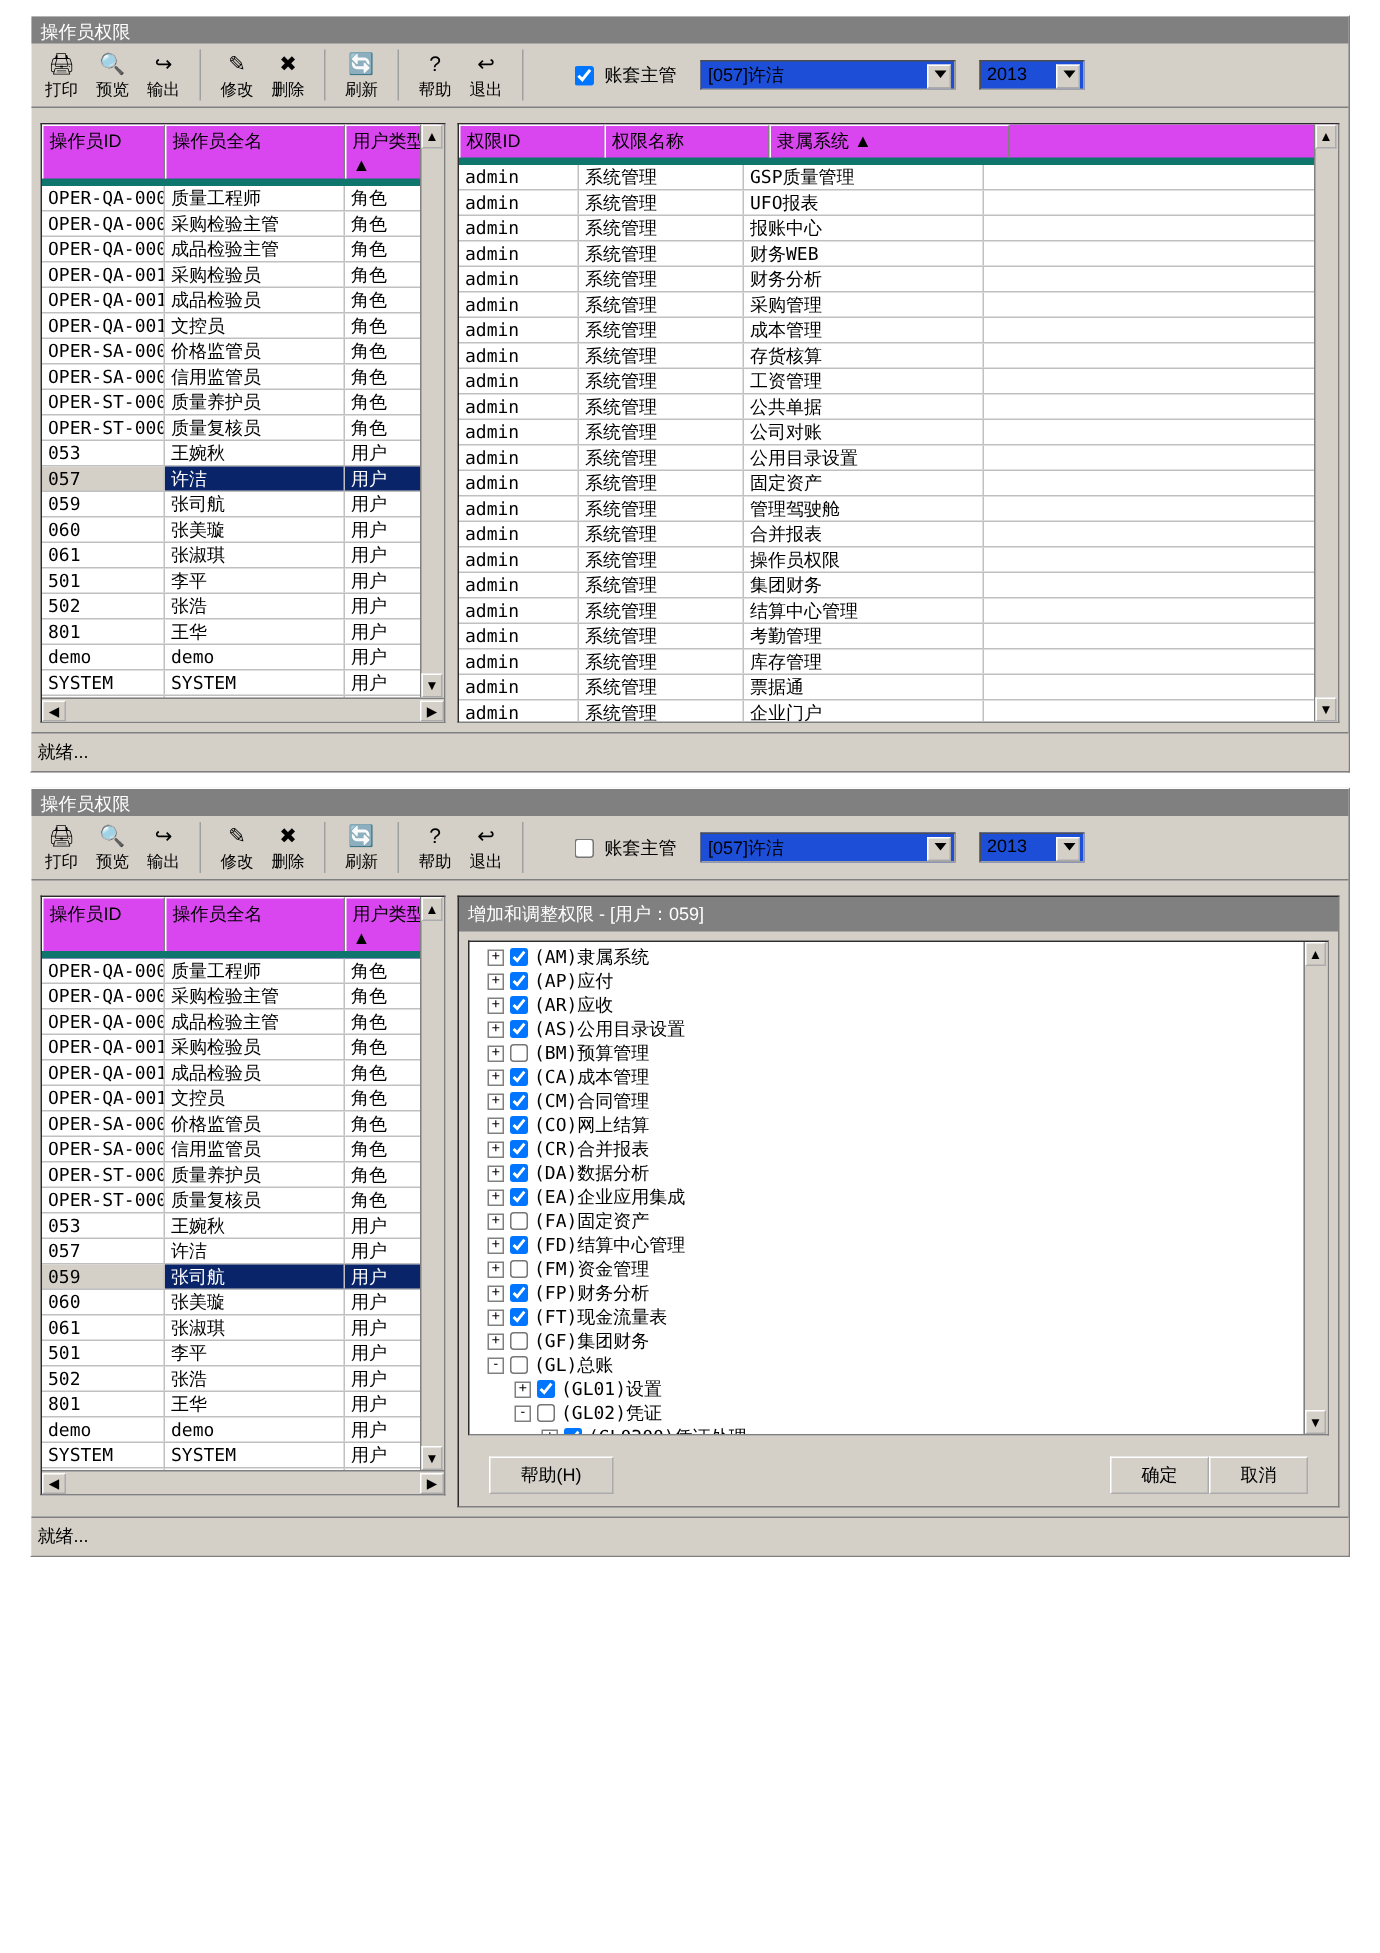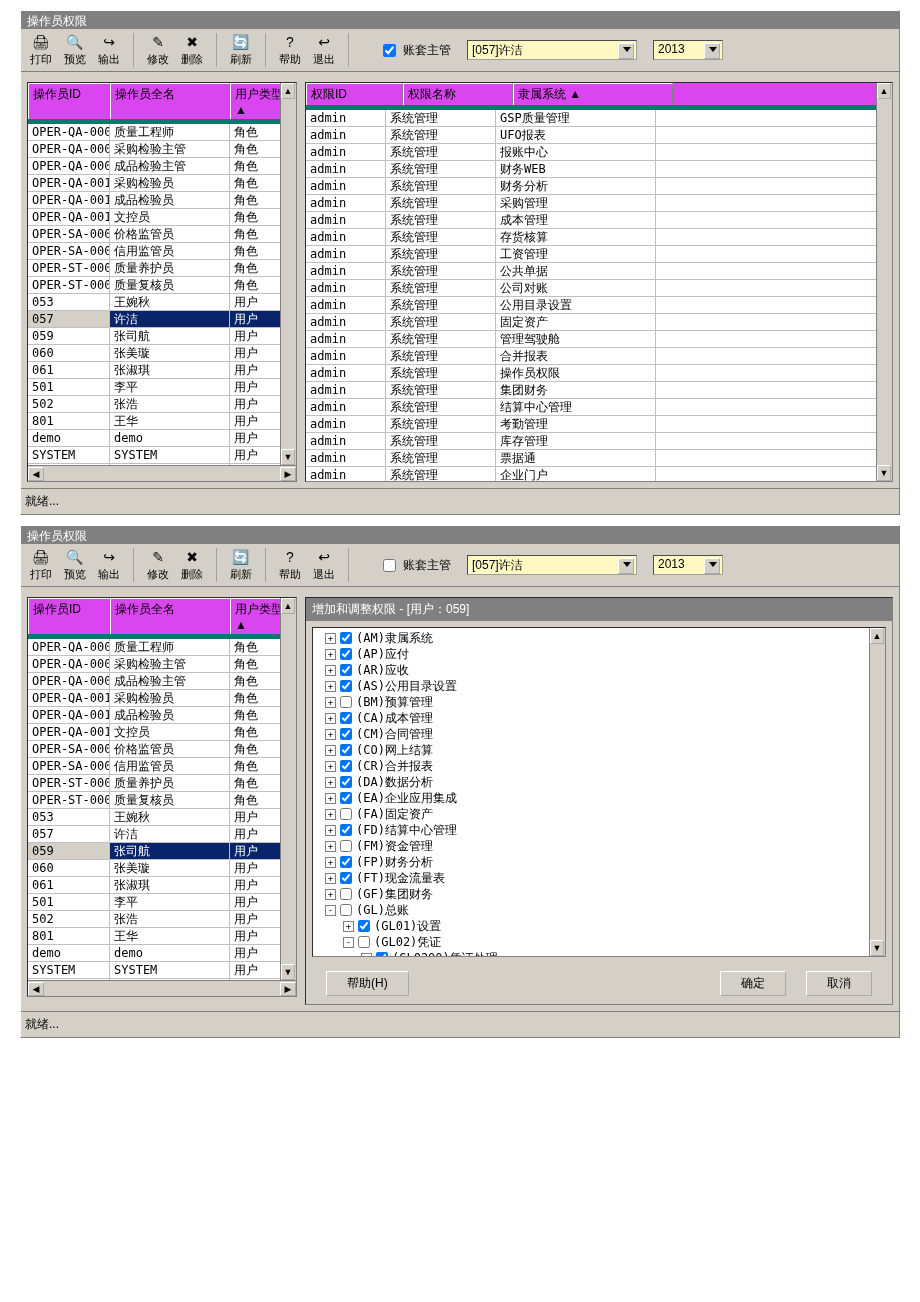--- a/index.html
+++ b/index.html
@@ -62,21 +62,21 @@
     justify-content: center;
     font-size: 14px;
   }
   .tbtn .lbl {
     font-size: 11px;
     margin-top: 1px;
   }
   .chk-wrap { display: flex; align-items: center; gap: 4px; margin-left: 20px; }
   .chk-wrap input[type=checkbox] { width: 13px; height: 13px; }
   .combo {
-    background: #fef9c3;
+    background: #1d4ed8;
     border: 1px inset #a0a0a0;
     height: 20px;
     padding: 1px 18px 1px 4px;
     position: relative;
     display: inline-block;
     min-width: 60px;
   }
   .combo::after {
     content: "";
     position: absolute;
@@ -872,21 +872,21 @@
                 <span>(GL0200)凭证处理</span>
               </div>
               <div class="tree-scroll">
                 <div class="sbtn" style="position:absolute;top:0">▲</div>
                 <div class="sbtn" style="position:absolute;bottom:0">▼</div>
               </div>
             </div>
           </div>
           <div class="dlg-buttons">
             <button class="dlg-btn">帮助(H)</button>
-            <div style="display:flex;gap:20px">
+            <div style="display:flex;">
               <button class="dlg-btn">确定</button>
               <button class="dlg-btn">取消</button>
             </div>
           </div>
         </div>
       </div>
       <div class="status">就绪...</div>
     </div>
   </div>
 

